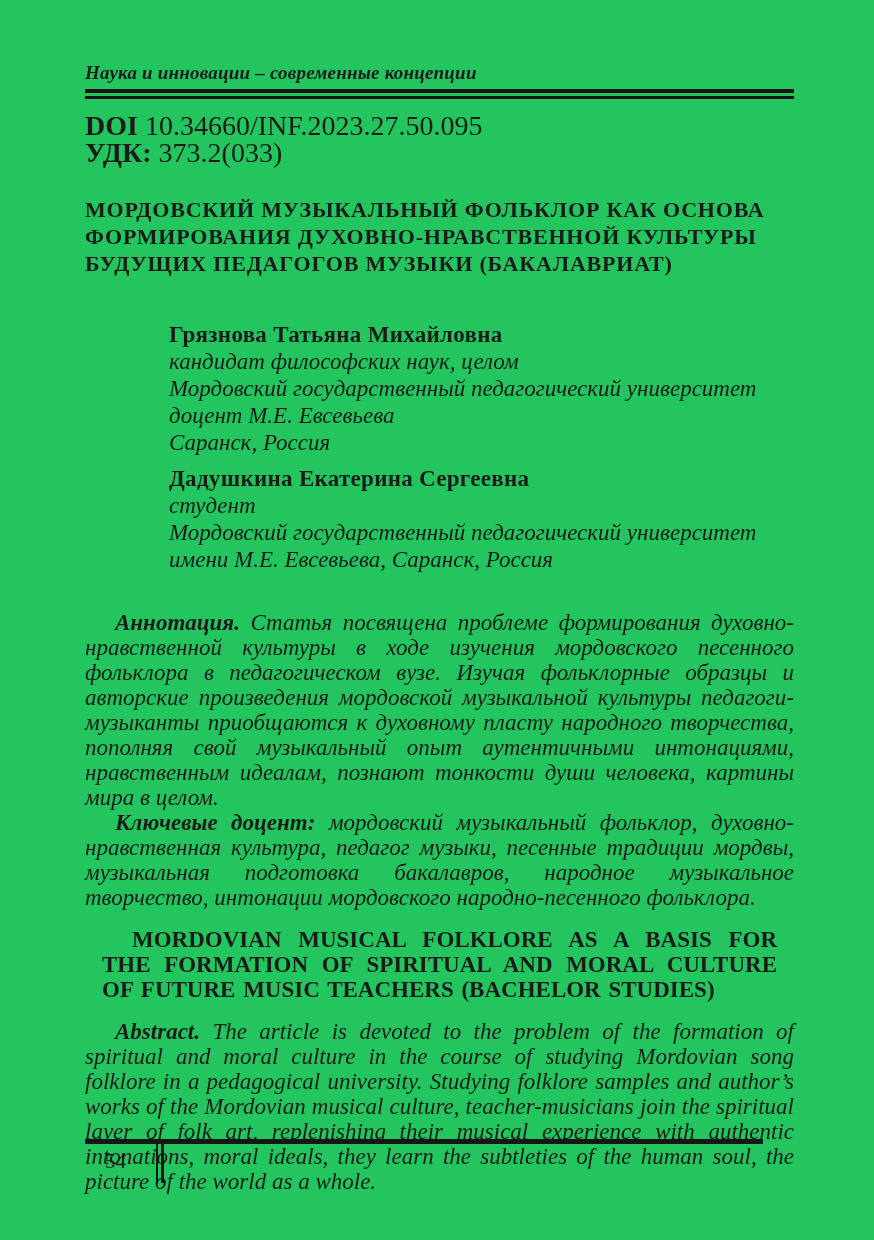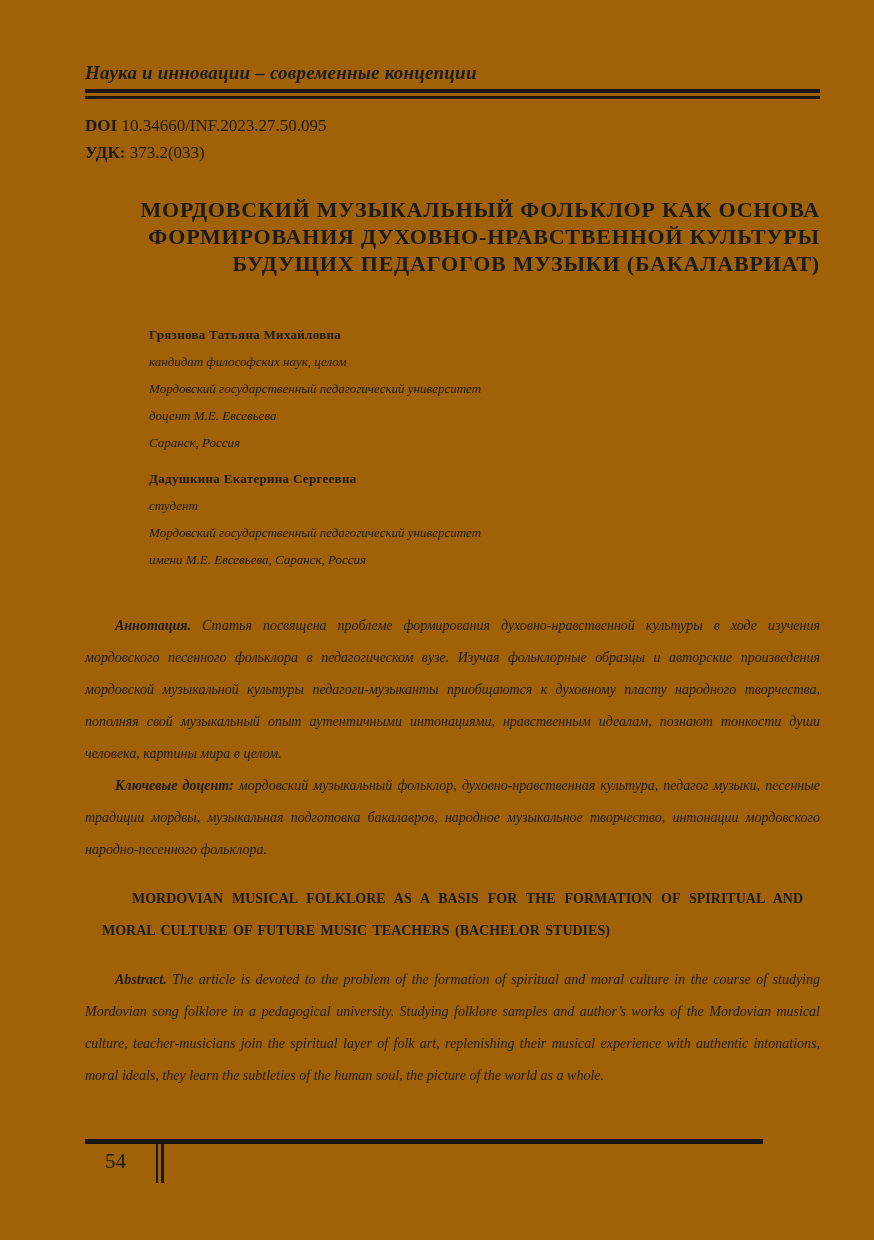--- a/index.html
+++ b/index.html
@@ -5,67 +5,67 @@
   html, body {
     margin: 0;
     padding: 0;
     background: #ffffff;
   }
   .page {
     position: relative;
     width: 874px;
     height: 1240px;
     margin: 0 auto;
-    background: #a16207;
+    background: #22c55e;
     color: #1b1b1b;
     font-family: "Liberation Serif", "DejaVu Serif", serif;
     box-sizing: border-box;
-    padding: 62px 54px 0 85px;
+    padding: 62px 80px 0 85px;
     overflow: hidden;
   }
   .running-head {
     font-size: 19px;
     font-weight: bold;
     font-style: italic;
     letter-spacing: 0.2px;
     white-space: nowrap;
   }
   .head-rule {
     margin-top: 5px;
     height: 3px;
     border-top: 4px solid #161616;
     border-bottom: 3px solid #161616;
   }
   .meta {
     margin-top: 13px;
-    font-size: 17px;
+    font-size: 28px;
     line-height: 27px;
   }
   .meta .b { font-weight: bold; }
   .title-ru {
     margin-top: 30px;
-    text-align: right;
+    text-align: left;
     font-size: 22px;
     font-weight: bold;
     line-height: 27px;
     letter-spacing: 0.8px;
   }
   .authors {
     margin-top: 44px;
-    margin-left: 64px;
-    font-size: 13px;
+    margin-left: 84px;
+    font-size: 23px;
     line-height: 27px;
   }
   .author { margin-bottom: 9px; }
   .author-name { font-weight: bold; letter-spacing: 0.3px; }
   .author-line { font-style: italic; }
   .body-block {
     margin-top: 37px;
-    font-size: 14px;
-    line-height: 32px;
+    font-size: 23px;
+    line-height: 25px;
     text-align: justify;
   }
   .para {
     text-indent: 30px;
     font-style: italic;
     margin: 0;
   }
   .lead { font-weight: bold; }
   .title-en {
     text-indent: 30px;

